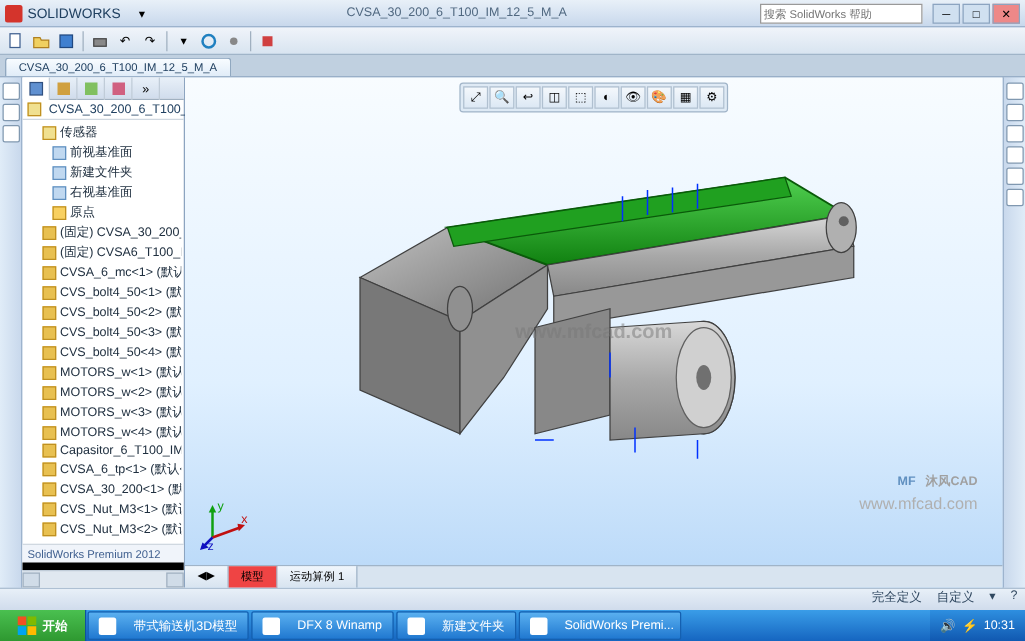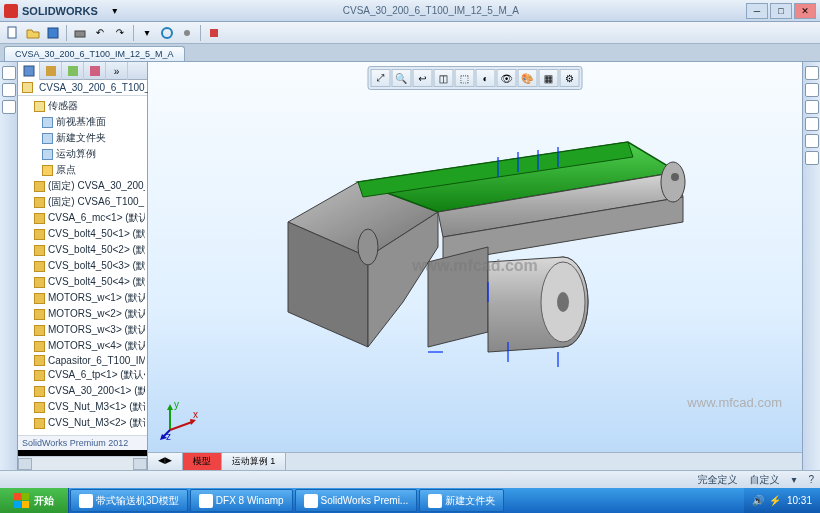--- a/index.html
+++ b/index.html
@@ -1,19 +1,19 @@
 <!DOCTYPE html>
 <html><head>
 <meta charset="utf-8">
 <style>
 *{margin:0;padding:0;box-sizing:border-box;font-family:"Microsoft YaHei",Arial,sans-serif;font-size:10px}
 body{width:820px;height:513px;overflow:hidden;background:#d4e4f7}
 .titlebar{height:22px;background:linear-gradient(#e8f0f8,#c8d8ec);display:flex;align-items:center;padding:0 4px;border-bottom:1px solid #8ca4c0}
 .sw-logo{width:14px;height:14px;background:#d4342c;border-radius:2px;margin-right:4px}
-.titlebar-title{font-weight:bold;font-size:11px;color:#204060}
+.titlebar-title{font-weight:normal;font-size:11px;color:#204060}
 .titlebar-doc{flex:1;text-align:center;color:#506880;font-size:10px}
 .search-box{width:130px;height:16px;background:#fff;border:1px solid #999;padding:0 2px;font-size:9px;color:#888}
 .win-controls{display:flex;gap:2px;margin-left:8px}
 .win-btn{width:22px;height:16px;background:#d0e0f0;border:1px solid #8ca4c0;display:flex;align-items:center;justify-content:center;font-size:9px}
 .win-btn.close{background:#e88}
 .toolbar{height:22px;background:linear-gradient(#f0f4fa,#d8e4f0);display:flex;align-items:center;padding:0 4px;gap:2px;border-bottom:1px solid #a0b4c8}
 .tb-btn{width:18px;height:18px;display:flex;align-items:center;justify-content:center;border:1px solid transparent}
 .tb-btn svg{width:14px;height:14px}
 .tb-sep{width:1px;height:16px;background:#a0b0c0;margin:0 2px}
 .doc-tabs{height:18px;background:#c0d0e0;display:flex;align-items:flex-end;padding:0 4px;border-bottom:1px solid #8ca4c0}
@@ -44,39 +44,40 @@
 .watermark{position:absolute;left:50%;top:50%;transform:translate(-50%,-50%);font-size:16px;color:rgba(120,120,120,.5);font-weight:bold}
 .watermark-logo{position:absolute;right:20px;bottom:60px;text-align:right}
 .wm-cad{font-size:28px;color:#a0a0a0;font-weight:bold}
 .wm-url{font-size:13px;color:#b0b0b0}
 .triad{position:absolute;left:12px;bottom:30px;width:40px;height:40px}
 .viewport-tabs{position:absolute;left:0;bottom:0;height:18px;display:flex;background:#d8e4f0;border-top:1px solid #a0b4c8;width:100%}
 .vp-tab{padding:2px 10px;font-size:9px;border-right:1px solid #a0b4c8;background:linear-gradient(#f0f6fc,#d8e4f0)}
 .vp-tab.active{background:#ef4444}
 .right-iconbar{width:18px;background:linear-gradient(90deg,#c8d8ec,#e0ecf8);display:flex;flex-direction:column;align-items:center;padding-top:4px;gap:3px;border-left:1px solid #8ca4c0}
 .right-iconbar div{width:14px;height:14px;background:#fff;border:1px solid #8098b0;border-radius:2px}
-.sw-statusbar{height:18px;background:linear-gradient(#e8f0f8,#d0dcec);display:flex;align-items:center;padding:0 6px;font-size:9px;color:#304860;border-top:1px solid #a0b4c8}
+.sw-statusbar{height:18px;background:linear-gradient(#e8f0f8,#d0dcec);display:flex;padding:0 6px;font-size:9px;color:#304860;border-top:1px solid #a0b4c8}
 .sw-statusbar .spacer{flex:1}
 .sw-statusbar span{margin-left:12px}
 .taskbar{height:25px;background:linear-gradient(#3a9de8,#1565c0);display:flex;align-items:center;padding:0;color:#fff;font-size:10px}
 .start-btn{height:25px;padding:0 14px;background:linear-gradient(#4ac050,#2e9830);display:flex;align-items:center;gap:4px;font-weight:bold;border-right:1px solid #1050a0}
-.task-item{height:23px;padding:0 8px;margin:1px 1px;background:linear-gradient(#5ab0f0,#2078d0);border:1px solid #1560b0;border-radius:2px;display:flex;align-items:center;gap:3px;max-width:130px;overflow:hidden;white-space:nowrap}
+.task-item{height:23px;padding:0 8px;margin:1px 1px;background:linear-gradient(#5ab0f0,#2078d0);border:1px solid #1560b0;border-radius:2px;display:flex;align-items:center;gap:14px;max-width:130px;overflow:hidden;white-space:nowrap}
 .task-item .ti-icon{width:14px;height:14px;background:#fff;border-radius:2px;flex-shrink:0}
 .tb-spacer{flex:1}
 .tray{display:flex;align-items:center;gap:5px;padding:0 8px;background:linear-gradient(#2e8fe0,#1058b0);height:25px}
 </style>
 </head>
 <body>
 
 <div class="titlebar">
   <div class="sw-logo"></div>
   <div class="titlebar-title">SOLIDWORKS</div>
   <div style="width:8px"></div>
   <div class="tb-btn">▾</div>
   <div class="titlebar-doc">CVSA_30_200_6_T100_IM_12_5_M_A</div>
+  <input class="search-box" placeholder="搜索 SolidWorks 帮助" style="">
   <div class="win-controls">
     <div class="win-btn">─</div>
     <div class="win-btn">□</div>
     <div class="win-btn close">✕</div>
   </div>
 </div>
 
 <div class="toolbar">
   <div class="tb-btn">
       <svg viewBox="0 0 14 14">
@@ -168,21 +169,21 @@
       <div class="tree-item indent2">
           <span class="tree-icon plane"></span>
           <span>前视基准面</span>
         </div>
       <div class="tree-item indent2">
           <span class="tree-icon plane"></span>
           <span>新建文件夹</span>
         </div>
       <div class="tree-item indent2">
           <span class="tree-icon plane"></span>
-          <span>运动算例</span>
+          <span>右视基准面</span>
         </div>
       <div class="tree-item indent2">
           <span class="tree-icon"></span>
           <span>原点</span>
         </div>
       <div id="tree-items">
           <div class="tree-item indent1">
             <span class="tree-icon part"></span>
             <span>(固定) CVSA_30_200_6_FO_1</span>
           </div>
@@ -313,20 +314,21 @@
           <line x1="330" y1="45" x2="330" y2="65"></line>
         <line x1="260" y1="180" x2="260" y2="200"></line>
           <line x1="280" y1="240" x2="280" y2="260"></line>
         <line x1="330" y1="250" x2="330" y2="265"></line>
           <line x1="200" y1="250" x2="215" y2="250"></line>
       </g>
     </svg>
 
     <div class="watermark">www.mfcad.com</div>
     <div class="watermark-logo">
+      <div class="wm-cad"><span style="color:#6090c0">MF</span> <span>沐风CAD</span></div>
       <div class="wm-url">www.mfcad.com</div>
     </div>
 
     <svg class="triad" viewBox="0 0 40 40">
       <line x1="10" y1="30" x2="10" y2="8" stroke="#10a010" stroke-width="2"></line>
         <polygon points="10,4 7,10 13,10" fill="#10a010"></polygon>
       <line x1="10" y1="30" x2="32" y2="22" stroke="#c01010" stroke-width="2"></line>
         <polygon points="36,20 30,19 31,25" fill="#c01010"></polygon>
       <line x1="10" y1="30" x2="2" y2="38" stroke="#1010c0" stroke-width="2"></line>
         <polygon points="0,40 2,34 7,38" fill="#1010c0"></polygon>
@@ -374,25 +376,25 @@
       <div class="task-item">
         <div class="ti-icon"></div>
         <span>带式输送机3D模型</span>
       </div>
       <div class="task-item">
         <div class="ti-icon"></div>
         <span>DFX 8 Winamp</span>
       </div>
       <div class="task-item">
         <div class="ti-icon"></div>
-        <span>SolidWorks Premi...</span>
+        <span>新建文件夹</span>
       </div>
       <div class="task-item">
         <div class="ti-icon"></div>
-        <span>新建文件夹</span>
+        <span>SolidWorks Premi...</span>
       </div>
     </div>
   <div class="tb-spacer"></div>
   <div class="tray">
     <span>🔊</span>
     <span>⚡</span>
     <span>10:31</span>
   </div>
 </div>
 

